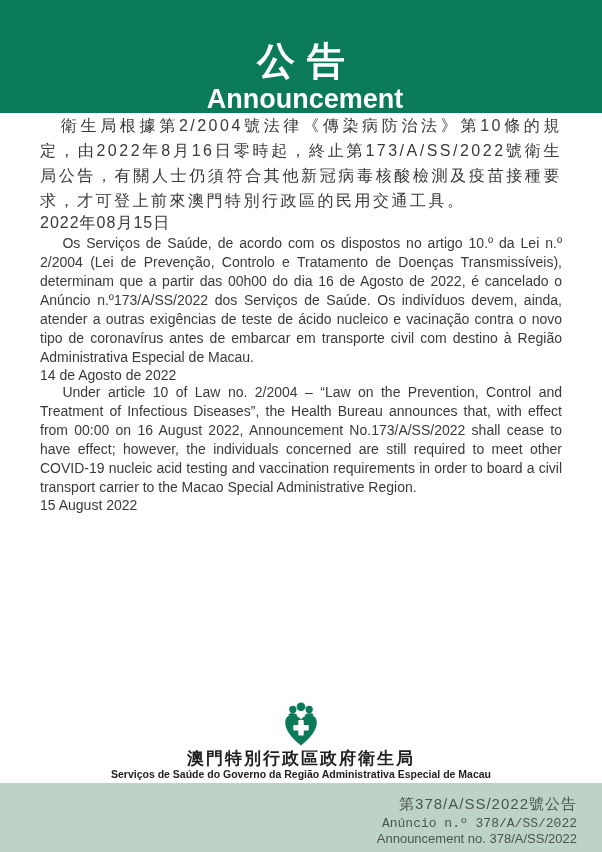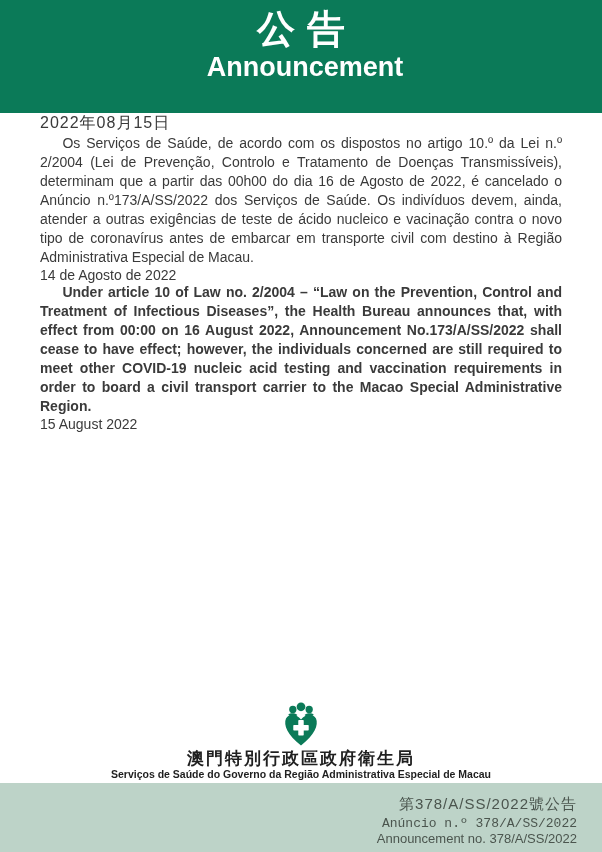--- a/index.html
+++ b/index.html
@@ -7,40 +7,40 @@
     position:relative; width:602px; height:852px; overflow:hidden;
     background:#ffffff;
     font-family:"Liberation Sans","DejaVu Sans",sans-serif;
   }
 
   
   .header {
     position:absolute; top:0; left:0; width:602px; height:113px;
     background:#0b7a58; color:#ffffff; text-align:center; font-weight:bold;
   }
-  .title-zh { padding-top:6px; font-size:38px; line-height:46px; letter-spacing:12px; text-indent:12px; }
+  .title-zh { padding-top:6px; font-size:38px; line-height:46px; letter-spacing:12px; text-indent:12px;margin-top:32px; }
   .title-pt { font-size:27px; line-height:29px; }
   .title-en { font-size:27px; line-height:30px;margin-left:8px; }
 
   
   .content { position:absolute; top:113px; left:40px; width:522px; color:#3a3a3a; }
   .content p { margin:0; }
   .zh-para {
     margin-top:36px; font-size:16px; line-height:25px;
     text-align:justify; text-indent:1.3em; letter-spacing:2.5px;
   }
   .zh-date { margin-top:6px; font-size:16px; letter-spacing:1px; }
   .pt-para {
     margin-top:17px; font-size:14px; line-height:19px;
     text-align:justify; text-indent:1.6em;
   }
   .pt-date { margin-top:8px; font-size:14px; }
   .en-para {
     margin-top:17px; font-size:14px; line-height:19px;
-    text-align:justify; text-indent:1.6em;font-weight:bold;
+    text-align:justify; text-indent:1.6em;
   }
   .en-date { margin-top:19px; font-size:14px; }
 
   
   .org { position:absolute; left:0; bottom:69px; width:602px; text-align:center; color:#1f1f1f; }
   .logo { line-height:0; }
   .logo svg { display:inline-block; margin-bottom:1px; }
   .org-zh { font-size:17px; font-weight:bold; letter-spacing:2px; line-height:19px; }
   .org-pt { font-size:10.5px; line-height:12px; margin-bottom:3px;font-weight:bold; }
 
@@ -58,20 +58,21 @@
 <body>
 
 <div class="page">
 
   <header class="header">
     <div class="title-zh">公告</div>
     <div class="title-en">Announcement</div>
   </header>
 
   <main class="content">
+    <p class="zh-para">衛生局根據第2/2004號法律《傳染病防治法》第10條的規定，由2022年8月16日零時起，終止第173/A/SS/2022號衛生局公告，有關人士仍須符合其他新冠病毒核酸檢測及疫苗接種要求，才可登上前來澳門特別行政區的民用交通工具。</p>
     <p class="zh-date">2022年08月15日</p>
     <p class="pt-para">Os Serviços de Saúde, de acordo com os dispostos no artigo 10.º da Lei n.º 2/2004 (Lei de Prevenção, Controlo e Tratamento de Doenças Transmissíveis), determinam que a partir das 00h00 do dia 16 de Agosto de 2022, é cancelado o Anúncio n.º173/A/SS/2022 dos Serviços de Saúde. Os indivíduos devem, ainda, atender a outras exigências de teste de ácido nucleico e vacinação contra o novo tipo de coronavírus antes de embarcar em transporte civil com destino à Região Administrativa Especial de Macau.</p>
     <p class="pt-date">14 de Agosto de 2022</p>
     <p class="en-para">Under article 10 of Law no. 2/2004 – “Law on the Prevention, Control and Treatment of Infectious Diseases”, the Health Bureau announces that, with effect from 00:00 on 16 August 2022, Announcement No.173/A/SS/2022 shall cease to have effect; however, the individuals concerned are still required to meet other COVID-19 nucleic acid testing and vaccination requirements in order to board a civil transport carrier to the Macao Special Administrative Region.</p>
     <p class="en-date">15 August 2022</p>
   </main>
 
   <div class="org">
     <div class="logo">
       <svg width="40" height="47" viewBox="0 0 44 50" aria-hidden="true">

